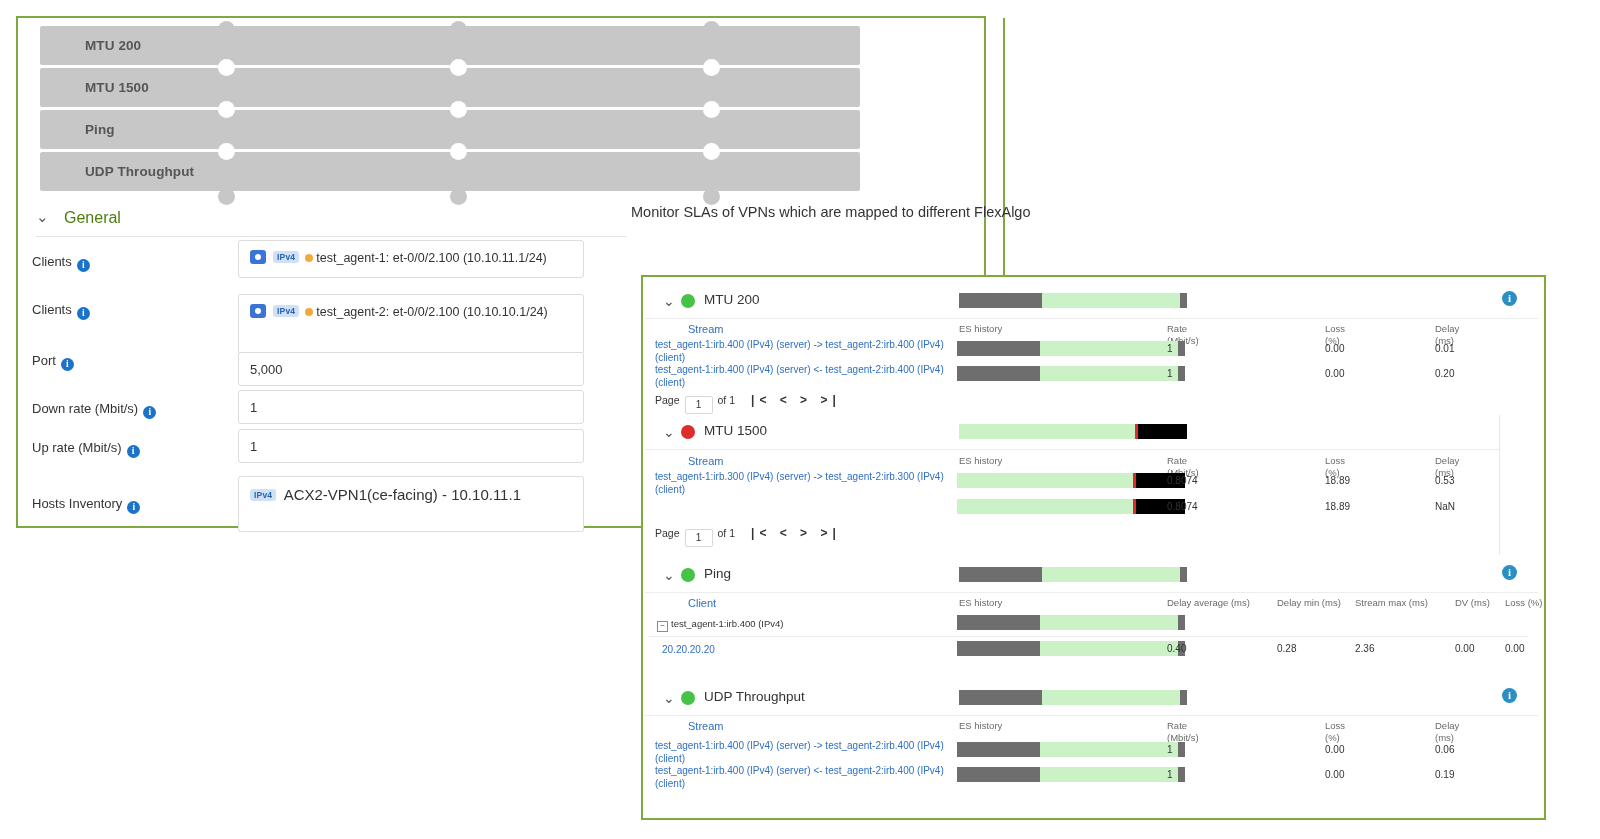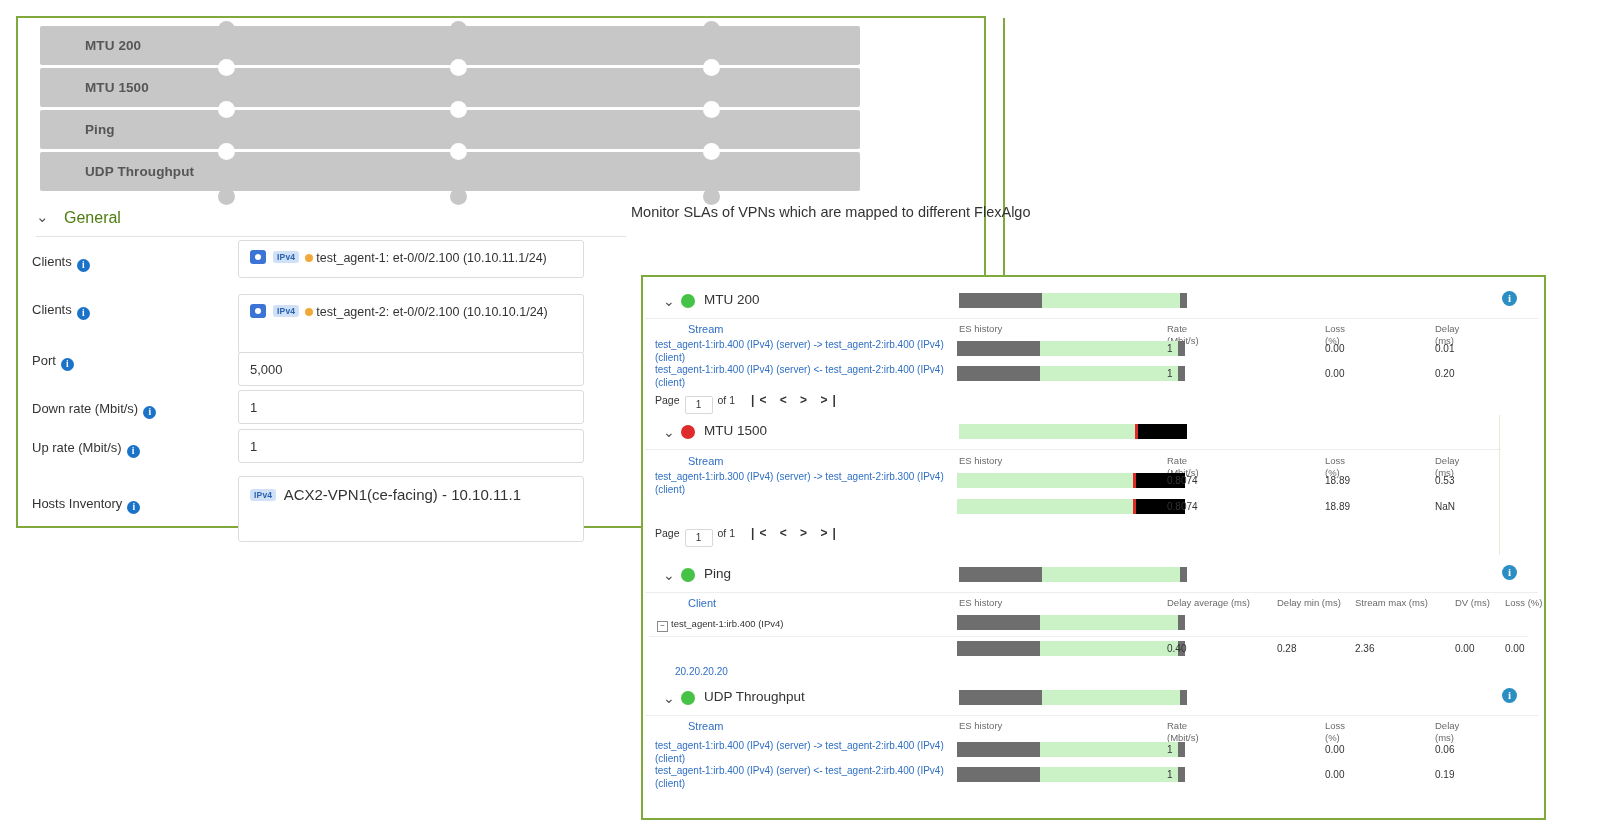--- a/index.html
+++ b/index.html
@@ -147,21 +147,21 @@
       </div>
       <div class="form-label" style="top: 383px;"><span>Down rate (Mbit/s)</span><span class="info-ico">i</span></div>
       <div class="field" style="top: 372px; height: 34px;">
         <div class="fv">1</div>
       </div>
       <div class="form-label" style="top: 422px;"><span>Up rate (Mbit/s)</span><span class="info-ico">i</span></div>
       <div class="field" style="top: 411px; height: 34px;">
         <div class="fv">1</div>
       </div>
       <div class="form-label" style="top: 478px;"><span>Hosts Inventory</span><span class="info-ico">i</span></div>
-      <div class="field" style="top: 458px; height: 66px;">
+      <div class="field" style="top: 458px; height: 56px;">
         <div class="fv"><span class="chip-ipv4">IPv4</span><span class="hosts-txt" style="margin-left: 4px;"> ACX2-VPN1(ce-facing) - 10.10.11.1</span></div>
       </div>
     </div>
 </div>
 
 <div id="connector"></div>
 <div id="caption">Monitor SLAs of VPNs which are mapped to different FlexAlgo</div>
 
 <div id="right-panel">
     <div class="sec-head" style="position: absolute; left: 2px; top: 7px; width: 893px;">
@@ -257,21 +257,21 @@
     <div class="th" style="left: 812px; top: 320px;">DV (ms)</div>
     <div class="th" style="left: 862px; top: 320px;">Loss (%)</div>
     <div class="expander" style="left: 14px; top: 344px;">−</div>
     <div class="cell" style="left: 28px; top: 341px; font-size: 9.5px;">test_agent-1:irb.400 (IPv4)</div>
     <div class="es" style="left: 314px; top: 338px;">
       <div class="seg" style="width: 83px; background: rgb(110, 110, 110);"></div>
       <div class="seg" style="width: 138px; background: rgb(202, 242, 198);"></div>
       <div class="seg cap" style="width: 7px; background: rgb(110, 110, 110);"></div>
     </div>
     <div class="rowline" style="left: 6px; top: 359px; width: 879px;"></div>
-    <div class="lnk" style="left: 32px; top: 366px; margin-top: 22px;">20.20.20.20</div>
+    <div class="lnk" style="left: 19px; top: 366px;">20.20.20.20</div>
     <div class="es" style="left: 314px; top: 364px;">
       <div class="seg" style="width: 83px; background: rgb(110, 110, 110);"></div>
       <div class="seg" style="width: 138px; background: rgb(202, 242, 198);"></div>
       <div class="seg cap" style="width: 7px; background: rgb(110, 110, 110);"></div>
     </div>
     <div class="cell" style="left: 524px; top: 366px;">0.40</div>
     <div class="cell" style="left: 634px; top: 366px;">0.28</div>
     <div class="cell" style="left: 712px; top: 366px;">2.36</div>
     <div class="cell" style="left: 812px; top: 366px;">0.00</div>
     <div class="cell" style="left: 862px; top: 366px;">0.00</div>

